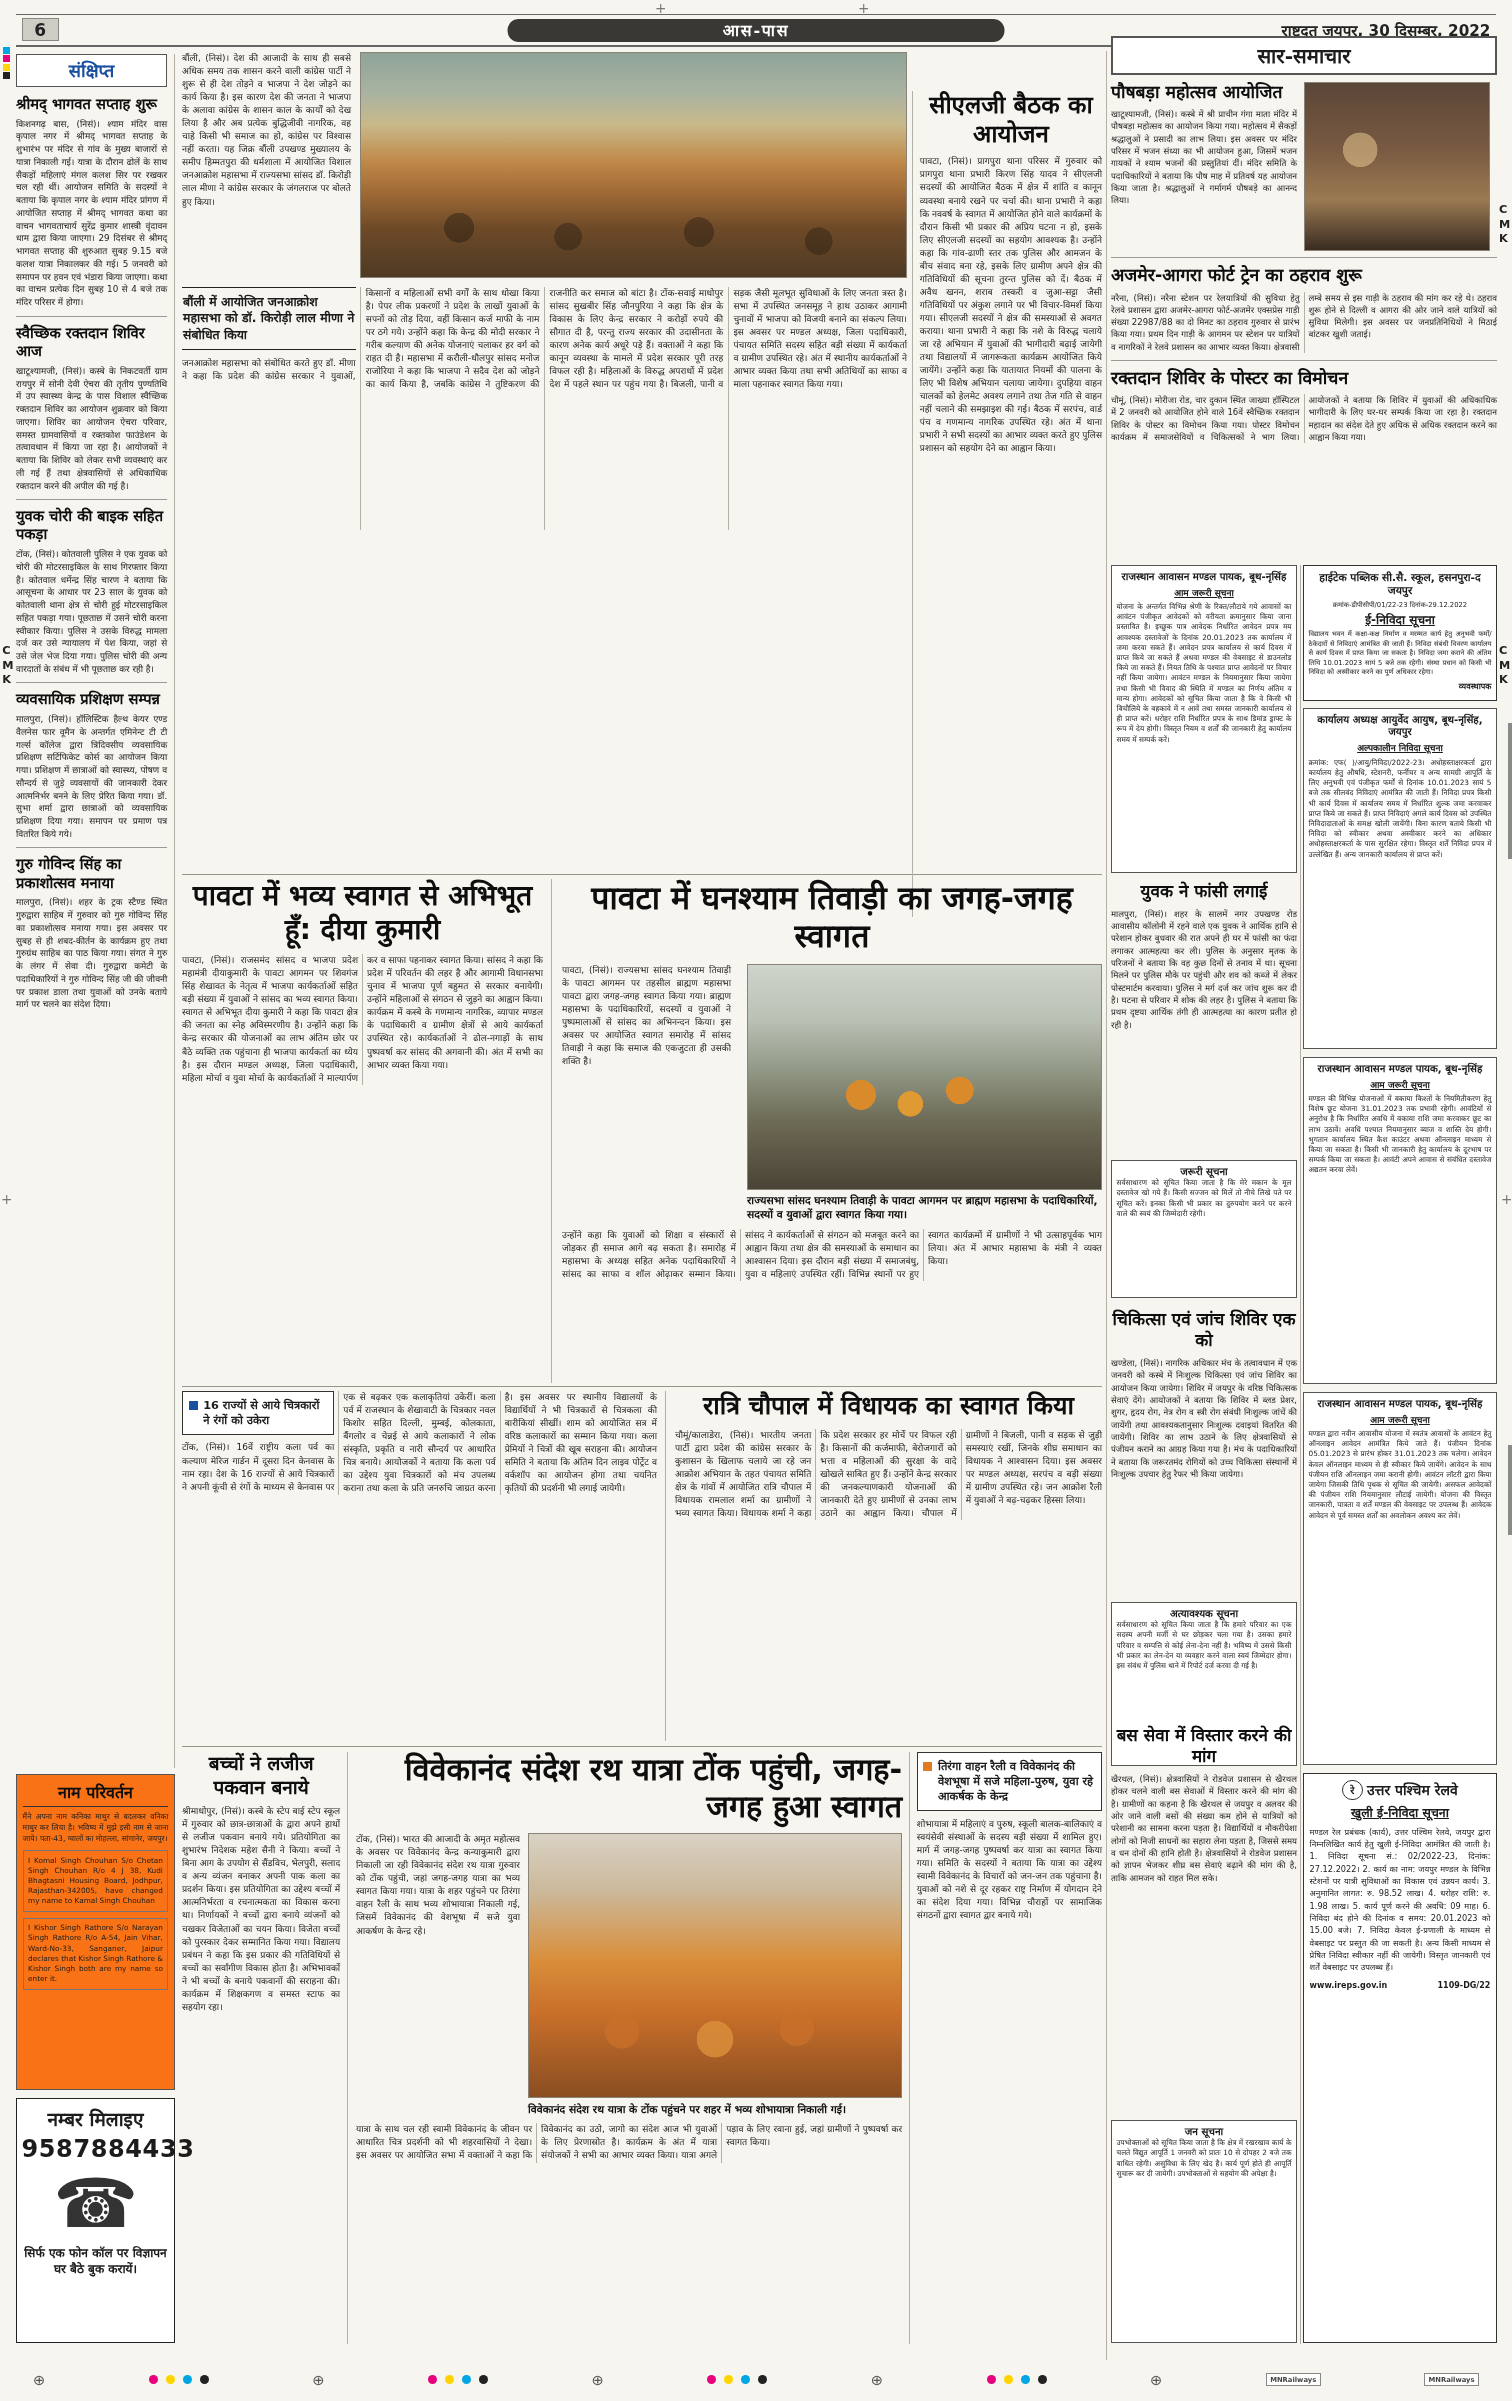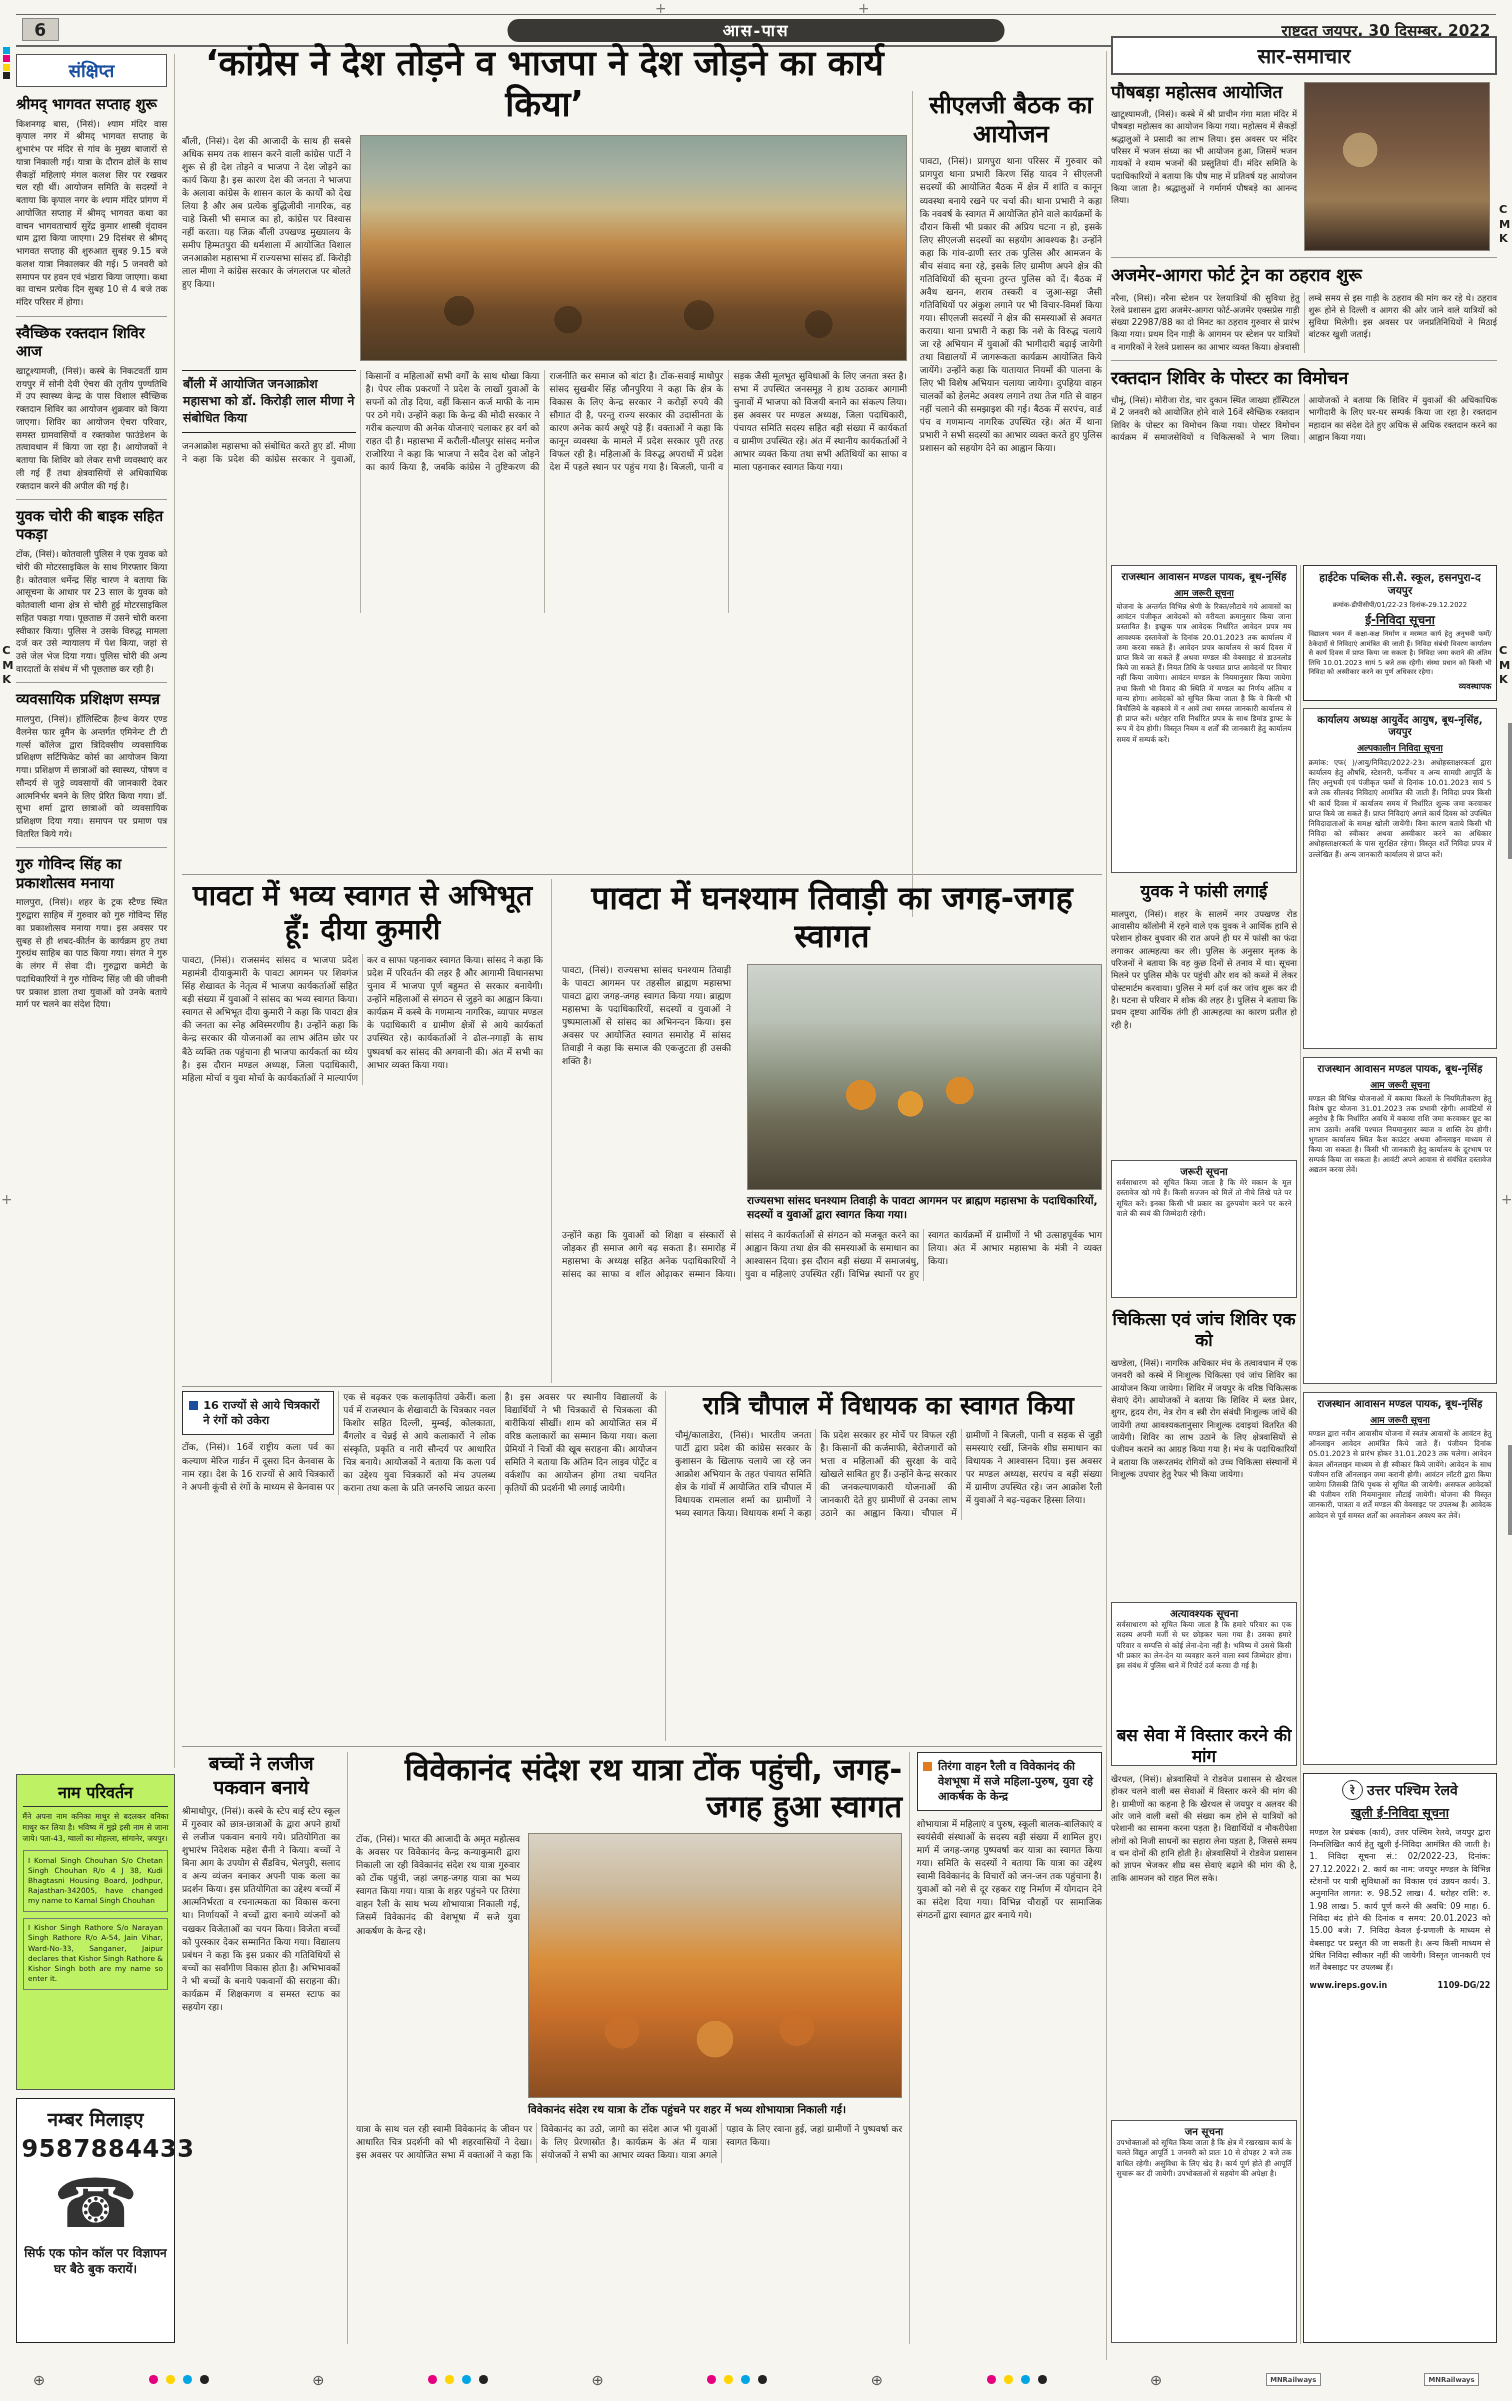--- a/index.html
+++ b/index.html
@@ -32,21 +32,21 @@
   section,aside,article{position:absolute;}
   h1,h2,h3{color:#0e0e0e;}
 
   
   .brief{left:16px;top:54px;width:159px;height:1714px;padding-right:6.8px;border-right:0.6px solid var(--rule);}
   .brief-header{border:1.1px solid #555;background:#fff;color:var(--accent-blue);text-align:center;font-size:18px;font-weight:bold;
                 padding:3.4px 0;margin-bottom:8px;}
   .brief h3{font-size:14.7px;line-height:1.25;margin:3.4px 0 4.5px;font-weight:bold;}
   .brief .bt{font-size:8.8px;}
 
-  .namechange{left:16px;top:1774px;width:159px;height:316px;border:0.6px solid #555;background:#bef264;padding:5.6px;}
+  .namechange{left:16px;top:1774px;width:159px;height:316px;border:0.6px solid #555;background:#f97316;padding:5.6px;}
   .namechange h3{font-size:16px;text-align:center;border-bottom:1.1px solid #333;padding-bottom:3.4px;margin-bottom:4.5px;}
   .nc-intro{font-size:7.6px;line-height:1.45;text-align:justify;margin-bottom:5.6px;}
   .nc-entry{border:0.6px solid #777;padding:4.5px;font-size:7.3px;line-height:1.4;margin-bottom:5.6px;text-align:justify;}
 
   .phone-ad{left:16px;top:2098px;width:159px;height:245px;border:1.7px solid #222;background:#fff;padding:6.8px 4.5px;text-align:center;}
   .pa-title{font-size:19px;font-weight:bold;}
   .pa-number{font-size:24px;font-weight:bold;letter-spacing:0.6px;margin:3.4px 0;}
   .pa-phone{font-size:68px;line-height:1.1;color:#333;display:block;}
   .pa-tagline{font-size:12px;font-weight:bold;line-height:1.35;margin-top:3.4px;}
 
@@ -256,21 +256,20 @@
   </section>
 
   <section class="phone-ad">
     <div class="pa-title">नम्बर मिलाइए</div>
     <div class="pa-number">9587884433</div>
     <span class="pa-phone">☎</span>
     <div class="pa-tagline">सिर्फ एक फोन कॉल पर विज्ञापन घर बैठे बुक करायें।</div>
   </section>
 
   <section class="lead">
-    <h1>‘कांग्रेस ने देश तोड़ने व भाजपा ने देश जोड़ने का कार्य किया’</h1>
     <div class="lead-top">
       <p class="lead-intro bt">बौंली, (निसं)। देश की आजादी के साथ ही सबसे अधिक समय तक शासन करने वाली कांग्रेस पार्टी ने शुरू से ही देश तोड़ने व भाजपा ने देश जोड़ने का कार्य किया है। इस कारण देश की जनता ने भाजपा के अलावा कांग्रेस के शासन काल के कार्यों को देख लिया है और अब प्रत्येक बुद्धिजीवी नागरिक, वह चाहे किसी भी समाज का हो, कांग्रेस पर विश्वास नहीं करता। यह जिक्र बौंली उपखण्ड मुख्यालय के समीप हिम्मतपुरा की धर्मशाला में आयोजित विशाल जनआक्रोश महासभा में राज्यसभा सांसद डॉ. किरोड़ी लाल मीणा ने कांग्रेस सरकार के जंगलराज पर बोलते हुए किया।</p>
       <figure class="lead-fig" style="position:static;">
         <div class="photo lead-photo"></div>
       </figure>
     </div>
     <div class="lead-bottom c4">
       <div class="lead-inset">बौंली में आयोजित जनआक्रोश महासभा को डॉ. किरोड़ी लाल मीणा ने संबोधित किया</div>
       <p class="bt">जनआक्रोश महासभा को संबोधित करते हुए डॉ. मीणा ने कहा कि प्रदेश की कांग्रेस सरकार ने युवाओं, किसानों व महिलाओं सभी वर्गों के साथ धोखा किया है। पेपर लीक प्रकरणों ने प्रदेश के लाखों युवाओं के सपनों को तोड़ दिया, वहीं किसान कर्ज माफी के नाम पर ठगे गये। उन्होंने कहा कि केन्द्र की मोदी सरकार ने गरीब कल्याण की अनेक योजनाएं चलाकर हर वर्ग को राहत दी है। महासभा में करौली-धौलपुर सांसद मनोज राजोरिया ने कहा कि भाजपा ने सदैव देश को जोड़ने का कार्य किया है, जबकि कांग्रेस ने तुष्टिकरण की राजनीति कर समाज को बांटा है। टोंक-सवाई माधोपुर सांसद सुखबीर सिंह जौनपुरिया ने कहा कि क्षेत्र के विकास के लिए केन्द्र सरकार ने करोड़ों रुपये की सौगात दी है, परन्तु राज्य सरकार की उदासीनता के कारण अनेक कार्य अधूरे पड़े हैं। वक्ताओं ने कहा कि कानून व्यवस्था के मामले में प्रदेश सरकार पूरी तरह विफल रही है। महिलाओं के विरुद्ध अपराधों में प्रदेश देश में पहले स्थान पर पहुंच गया है। बिजली, पानी व सड़क जैसी मूलभूत सुविधाओं के लिए जनता त्रस्त है। सभा में उपस्थित जनसमूह ने हाथ उठाकर आगामी चुनावों में भाजपा को विजयी बनाने का संकल्प लिया। इस अवसर पर मण्डल अध्यक्ष, जिला पदाधिकारी, पंचायत समिति सदस्य सहित बड़ी संख्या में कार्यकर्ता व ग्रामीण उपस्थित रहे। अंत में स्थानीय कार्यकर्ताओं ने आभार व्यक्त किया तथा सभी अतिथियों का साफा व माला पहनाकर स्वागत किया गया।</p>
     </div>

